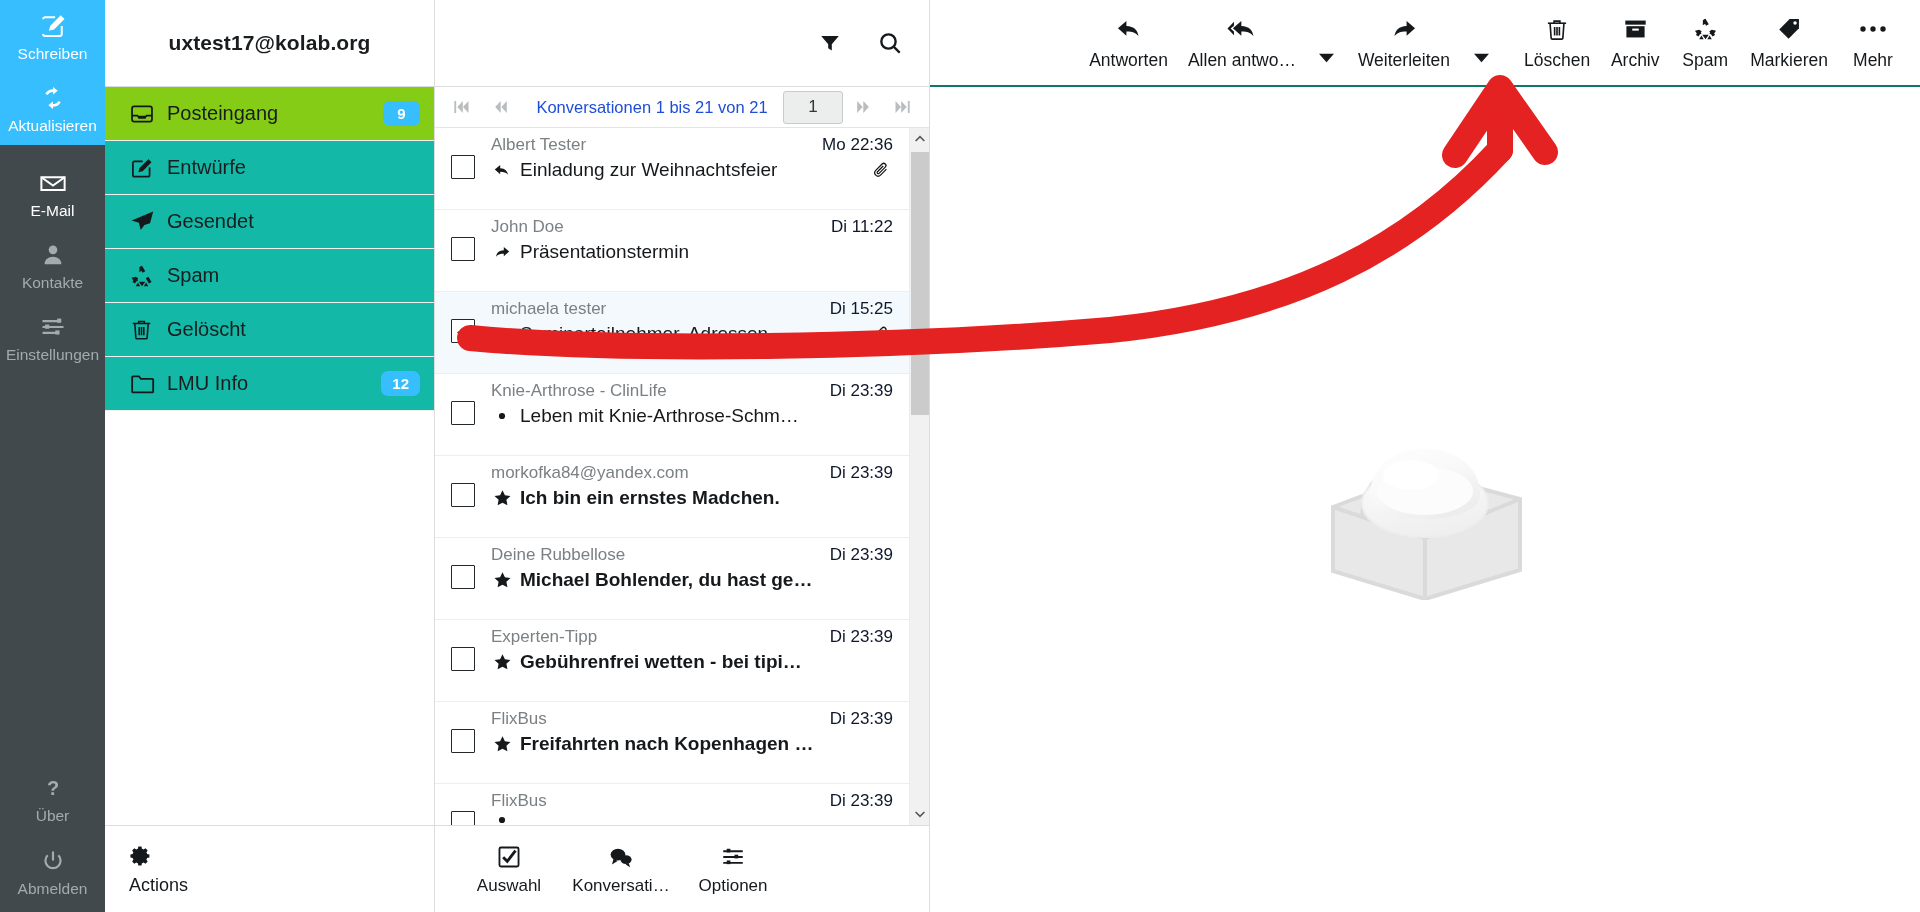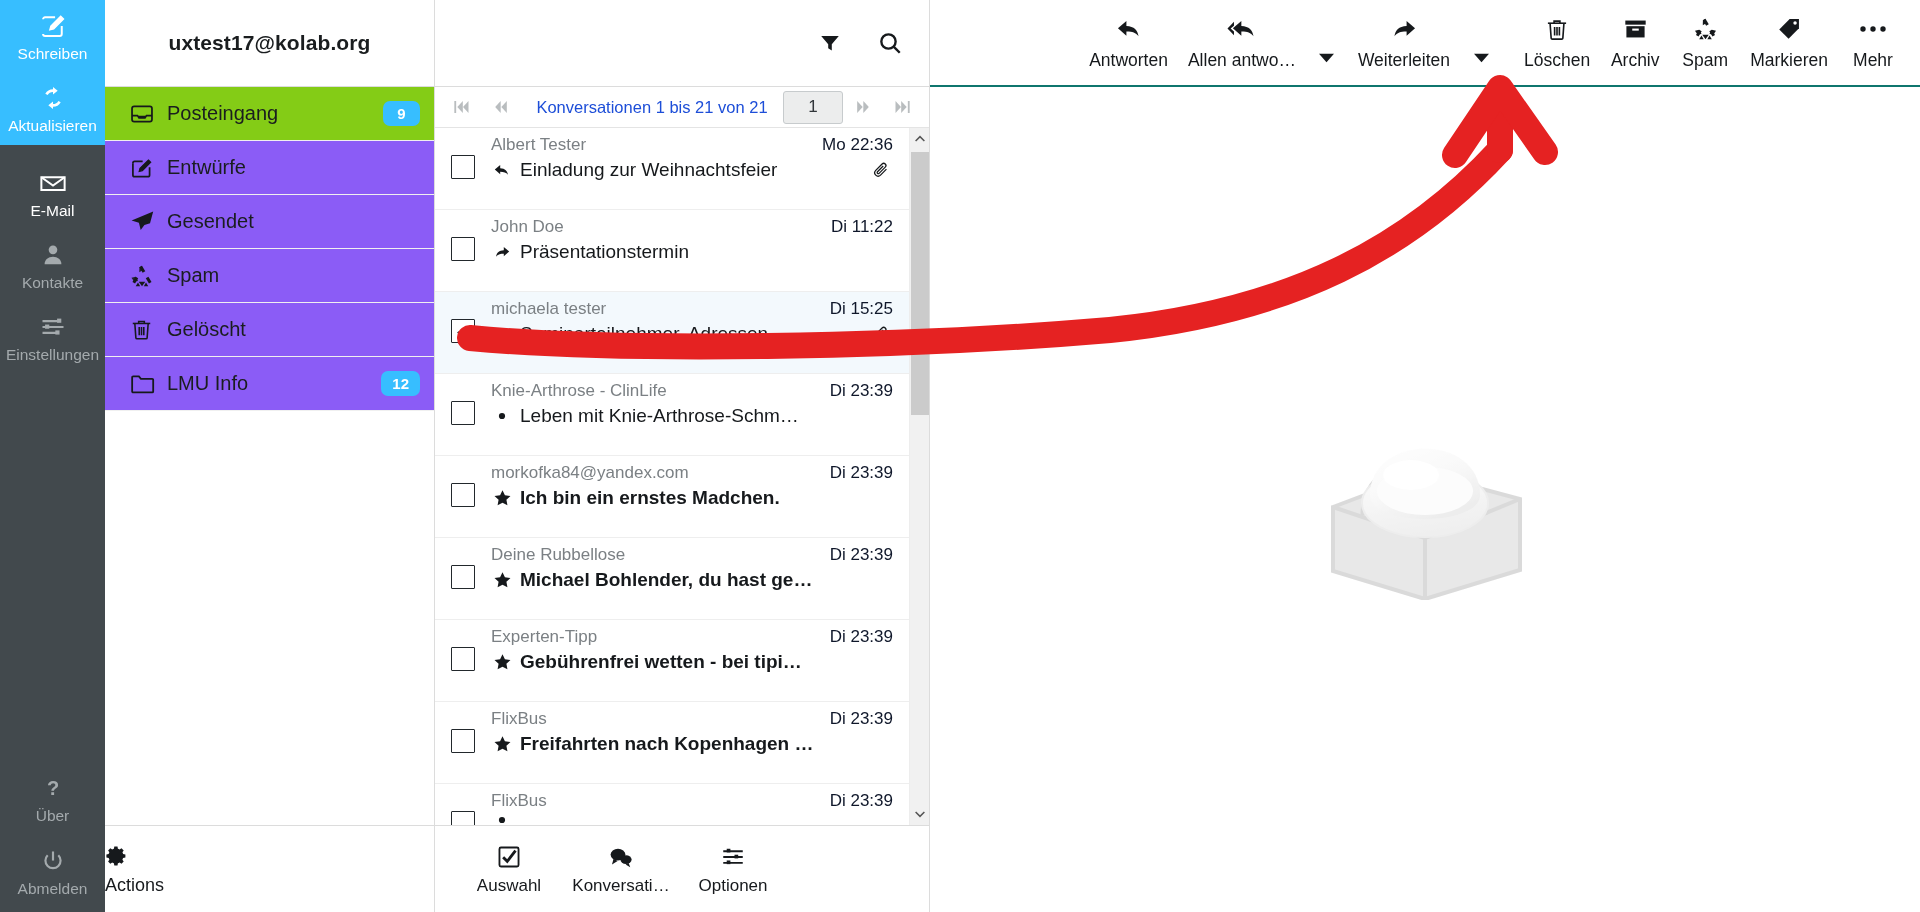--- a/index.html
+++ b/index.html
@@ -39,32 +39,32 @@
   .folders-header {
     height: 87px; flex: 0 0 87px;
     display: flex; align-items: center; justify-content: center;
     border-bottom: 1px solid #dcdcdc; background: #fff;
   }
   .folders-title { font-size: 21px; font-weight: bold; color: #1a1d1f; letter-spacing: .1px;}
   .folder-list { flex: 1 1 auto; overflow: hidden; }
   .folder-row {
     display: flex; align-items: center; height: 54px;
     padding: 0 14px 0 24px; border-bottom: 1px solid #f0f0f0;
-    cursor: pointer; background: #8b5cf6;
+    cursor: pointer; background: #14b8a6;
   }
   .folder-row.selected { background: #84cc16; }
   .folder-ic { width: 38px; flex: 0 0 38px; display: flex; align-items: center; }
   .folder-name { flex: 1 1 auto; font-size: 20px; color: #1a1d1f; }
   .badge {
     background: #37beff; color: #fff; font-size: 15px; font-weight: bold;
     border-radius: 7px; padding: 4px 11px; min-width: 37px; text-align: center;
   }
   .folders-footer {
     height: 87px; flex: 0 0 87px; border-top: 1px solid #dcdcdc;
-    display: flex; align-items: center; 
+    display: flex; align-items: center; padding-left: 24px;
   }
 
   
   .msglist {
     width: 495px; flex: 0 0 495px; height: 912px;
     border-right: 1px solid #dcdcdc; display: flex; flex-direction: column;
     background: #fff; position: relative;
   }
   .msglist-header {
     height: 87px; flex: 0 0 87px; border-bottom: 1px solid #dcdcdc;

